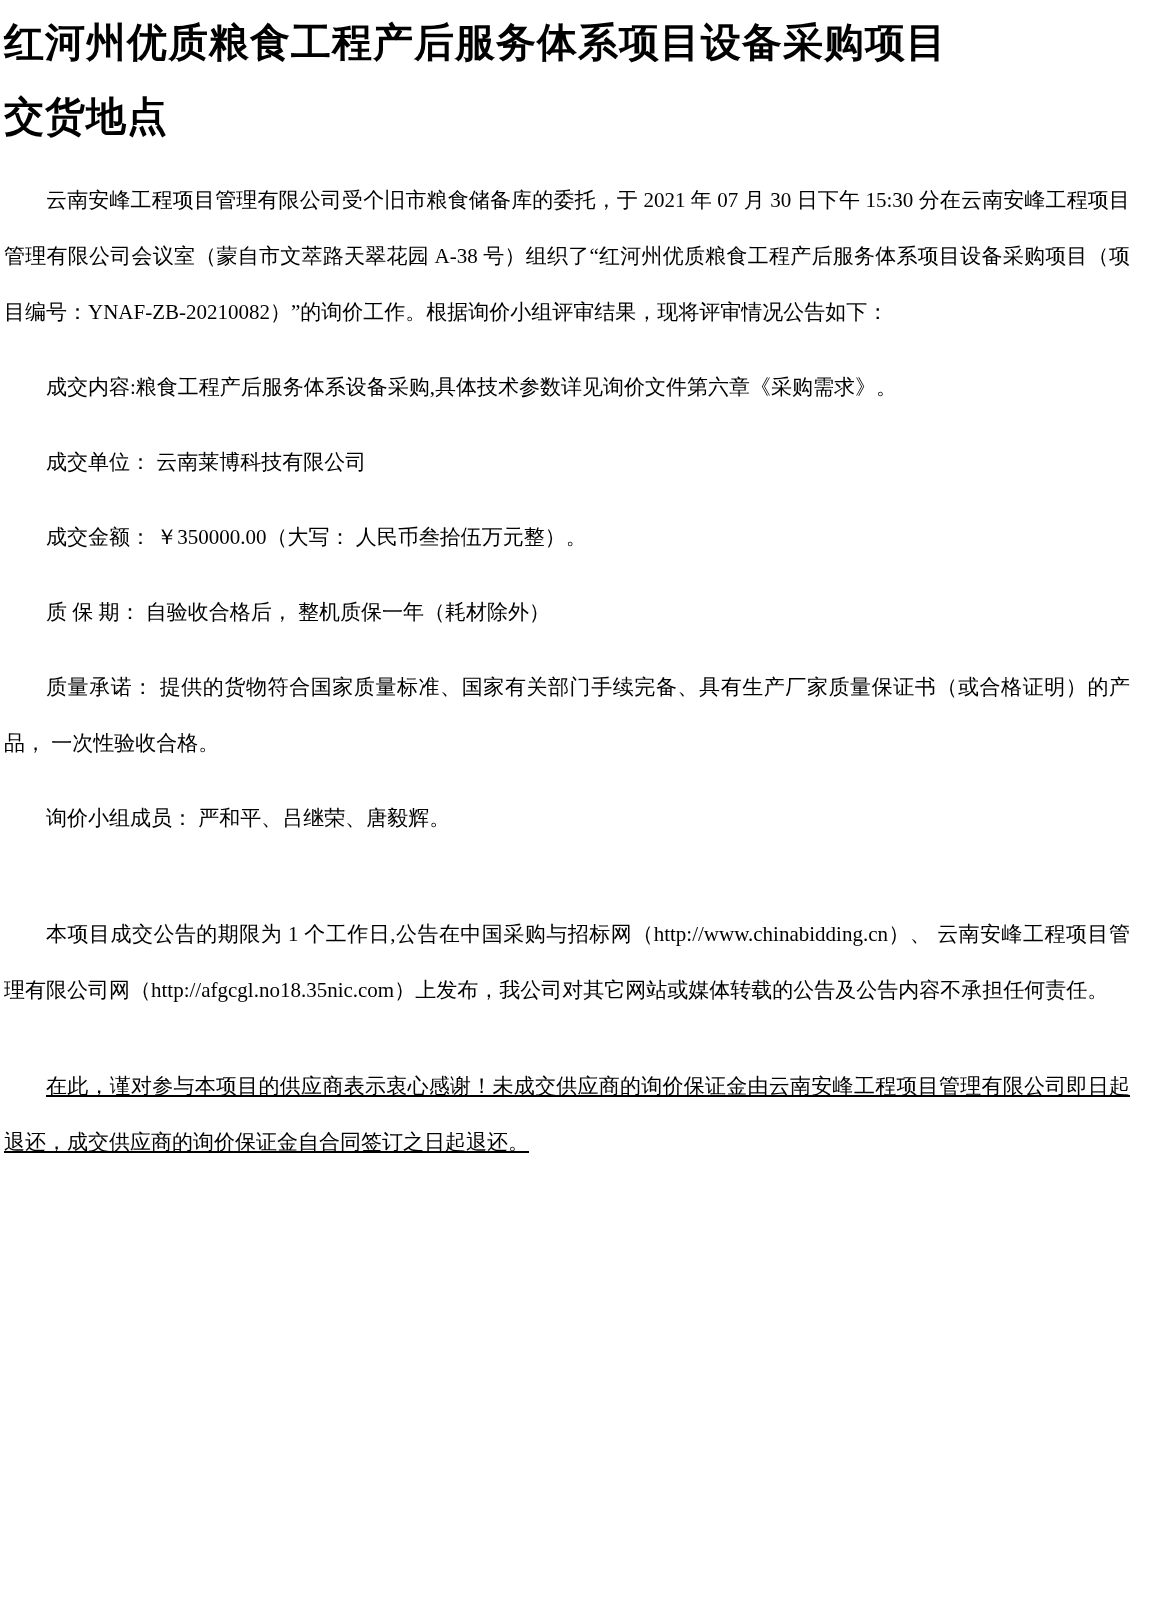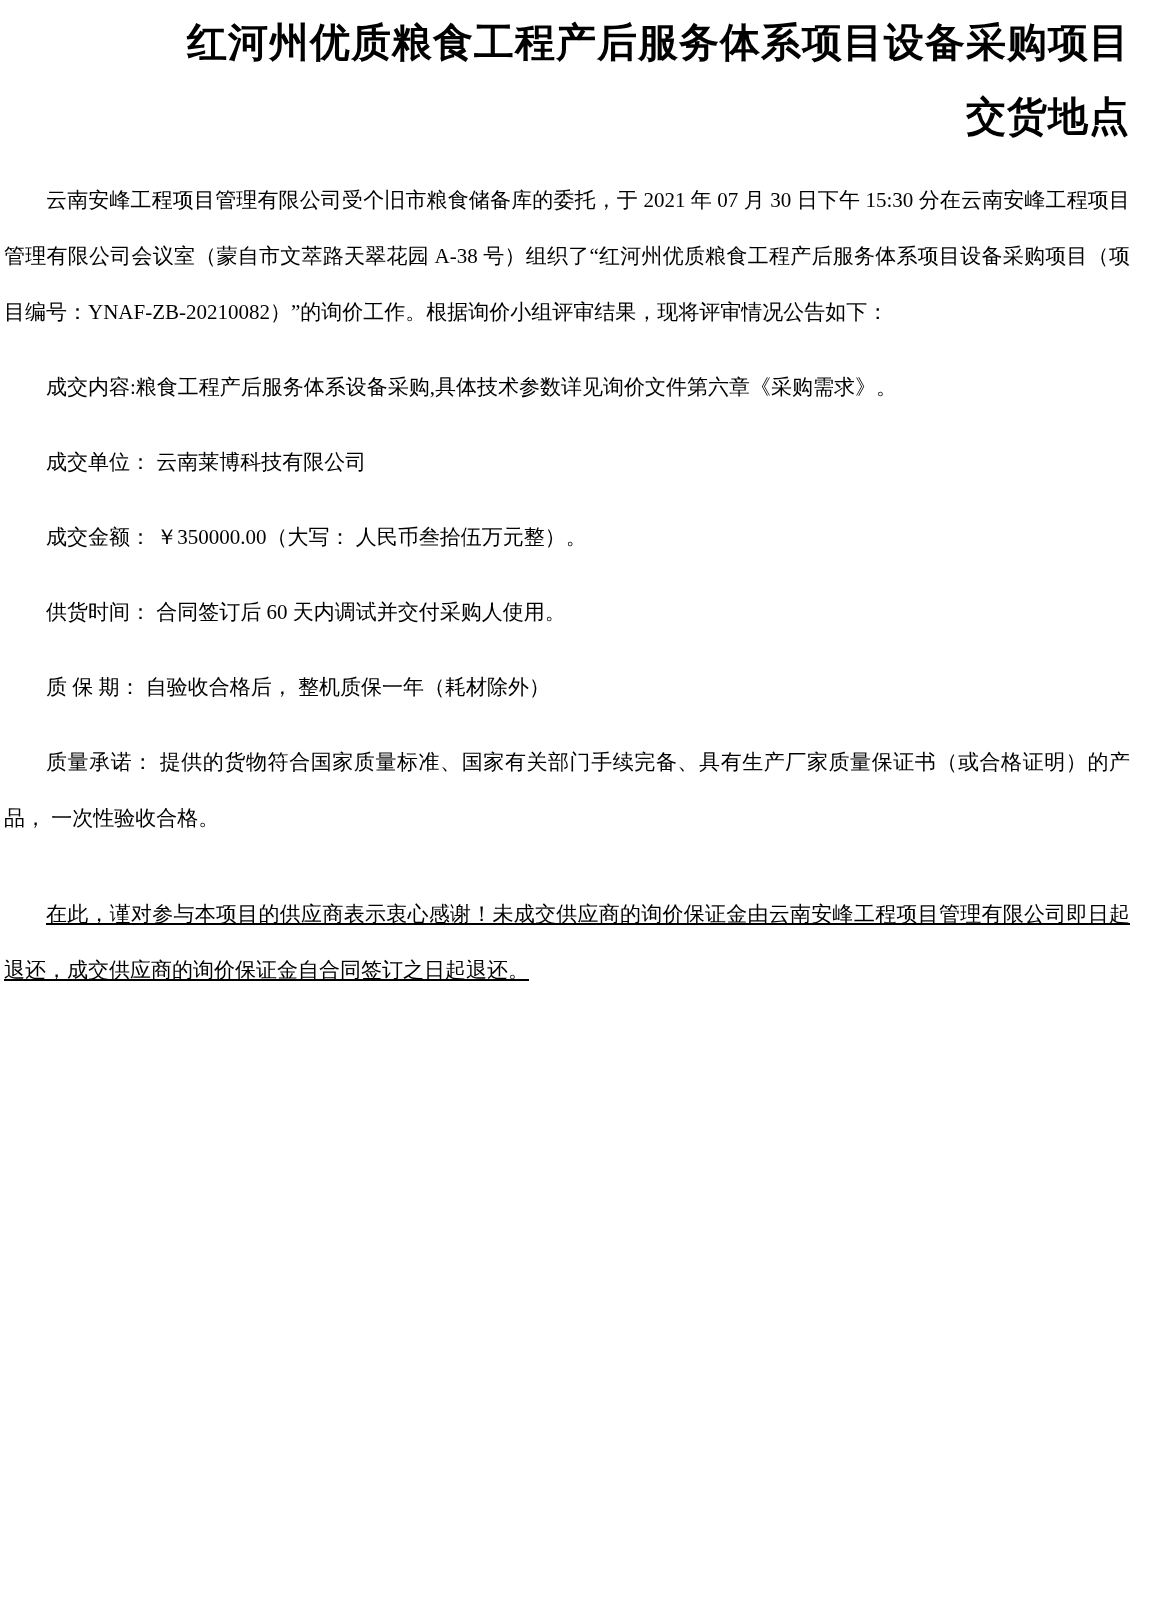--- a/index.html
+++ b/index.html
@@ -14,21 +14,21 @@
     overflow: hidden;
     font-family: "Liberation Serif", "DejaVu Serif", serif;
   }
   .page {
     box-sizing: border-box;
     width: 1168px;
     height: 1600px;
     padding: 6px 38px 0 4px;
   }
   .doc-title {
-    text-align: right;
+    text-align: left;
     font-weight: bold;
     font-size: 40px;
     line-height: 74px;
     margin: 0 0 18px 0;
     letter-spacing: 1px;
   }
   .para {
     font-size: 21px;
     line-height: 56px;
     text-indent: 2em;
@@ -51,24 +51,25 @@
 
   <p class="para">云南安峰工程项目管理有限公司受个旧市粮食储备库的委托，于 2021 年 07 月 30 日下午 15:30 分在云南安峰工程项目管理有限公司会议室（蒙自市文萃路天翠花园 A-38 号）组织了“红河州优质粮食工程产后服务体系项目设备采购项目（项目编号：YNAF-ZB-20210082）”的询价工作。根据询价小组评审结果，现将评审情况公告如下：</p>
 
 
   <p class="para">成交内容:粮食工程产后服务体系设备采购,具体技术参数详见询价文件第六章《采购需求》。</p>
 
   <p class="para">成交单位： 云南莱博科技有限公司</p>
 
   <p class="para">成交金额： ￥350000.00（大写： 人民币叁拾伍万元整）。</p>
 
-  <p class="para">供货时间： 合同签订后 60 天内调试并交付采购人使用。</p>
 
 
   <p class="para">质 保 期： 自验收合格后， 整机质保一年（耗材除外）</p>
 
   <p class="para">质量承诺： 提供的货物符合国家质量标准、国家有关部门手续完备、具有生产厂家质量保证书（或合格证明）的产品， 一次性验收合格。</p>
 
+  <p class="para">询价小组成员： 严和平、吕继荣、唐毅辉。</p>
 
+  <p class="para gap-lg">本项目成交公告的期限为 1 个工作日,公告在中国采购与招标网（http://www.chinabidding.cn）、 云南安峰工程项目管理有限公司网（http://afgcgl.no18.35nic.com）上发布，我公司对其它网站或媒体转载的公告及公告内容不承担任何责任。</p>
 
   <p class="para gap-md">在此，谨对参与本项目的供应商表示衷心感谢！未成交供应商的询价保证金由云南安峰工程项目管理有限公司即日起退还，成交供应商的询价保证金自合同签订之日起退还。</p>
 
 </div>
 
 </body></html>

